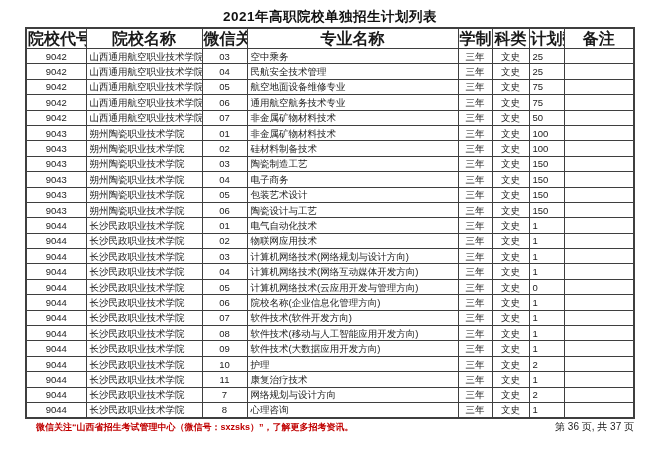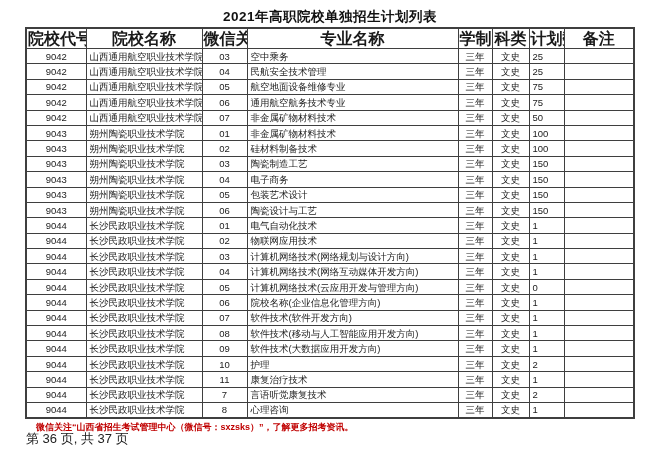--- a/index.html
+++ b/index.html
@@ -52,32 +52,31 @@
   
   td.c-center { text-align: center; }
   td.c-left   { text-align: left; padding-left: 4px; }
   td.c-right  { text-align: left; padding-right: 6px; }
   .footer-row {
     width: 608px;
     margin: 2px auto 0;
     display: flex;
     justify-content: space-between;
     align-items: flex-start;
-    flex-direction: column;
   }
   .wechat-notice {
     color: var(--notice-red);
     font-weight: bold;
     font-size: 9px;
     line-height: 12px;
     padding-left: 10px;
     white-space: nowrap;
   }
   .page-info {
-    font-size: 13px;
+    font-size: 10px;
     line-height: 12px;
     color: #222;
     white-space: nowrap;
   }
 </style>
 </head>
 <body>
 
 <div class="page">
 
@@ -324,21 +323,21 @@
           <td class="c-left">康复治疗技术</td>
           <td class="c-center">三年</td>
           <td class="c-center">文史</td>
           <td class="c-right">1</td>
           <td class="c-left"></td>
         </tr>
         <tr>
           <td class="c-center">9044</td>
           <td class="c-left">长沙民政职业技术学院</td>
           <td class="c-center">7</td>
-          <td class="c-left">言语听觉康复技术</td>
+          <td class="c-left">网络规划与设计方向</td>
           <td class="c-center">三年</td>
           <td class="c-center">文史</td>
           <td class="c-right">2</td>
           <td class="c-left"></td>
         </tr>
         <tr>
           <td class="c-center">9044</td>
           <td class="c-left">长沙民政职业技术学院</td>
           <td class="c-center">8</td>
           <td class="c-left">心理咨询</td>

